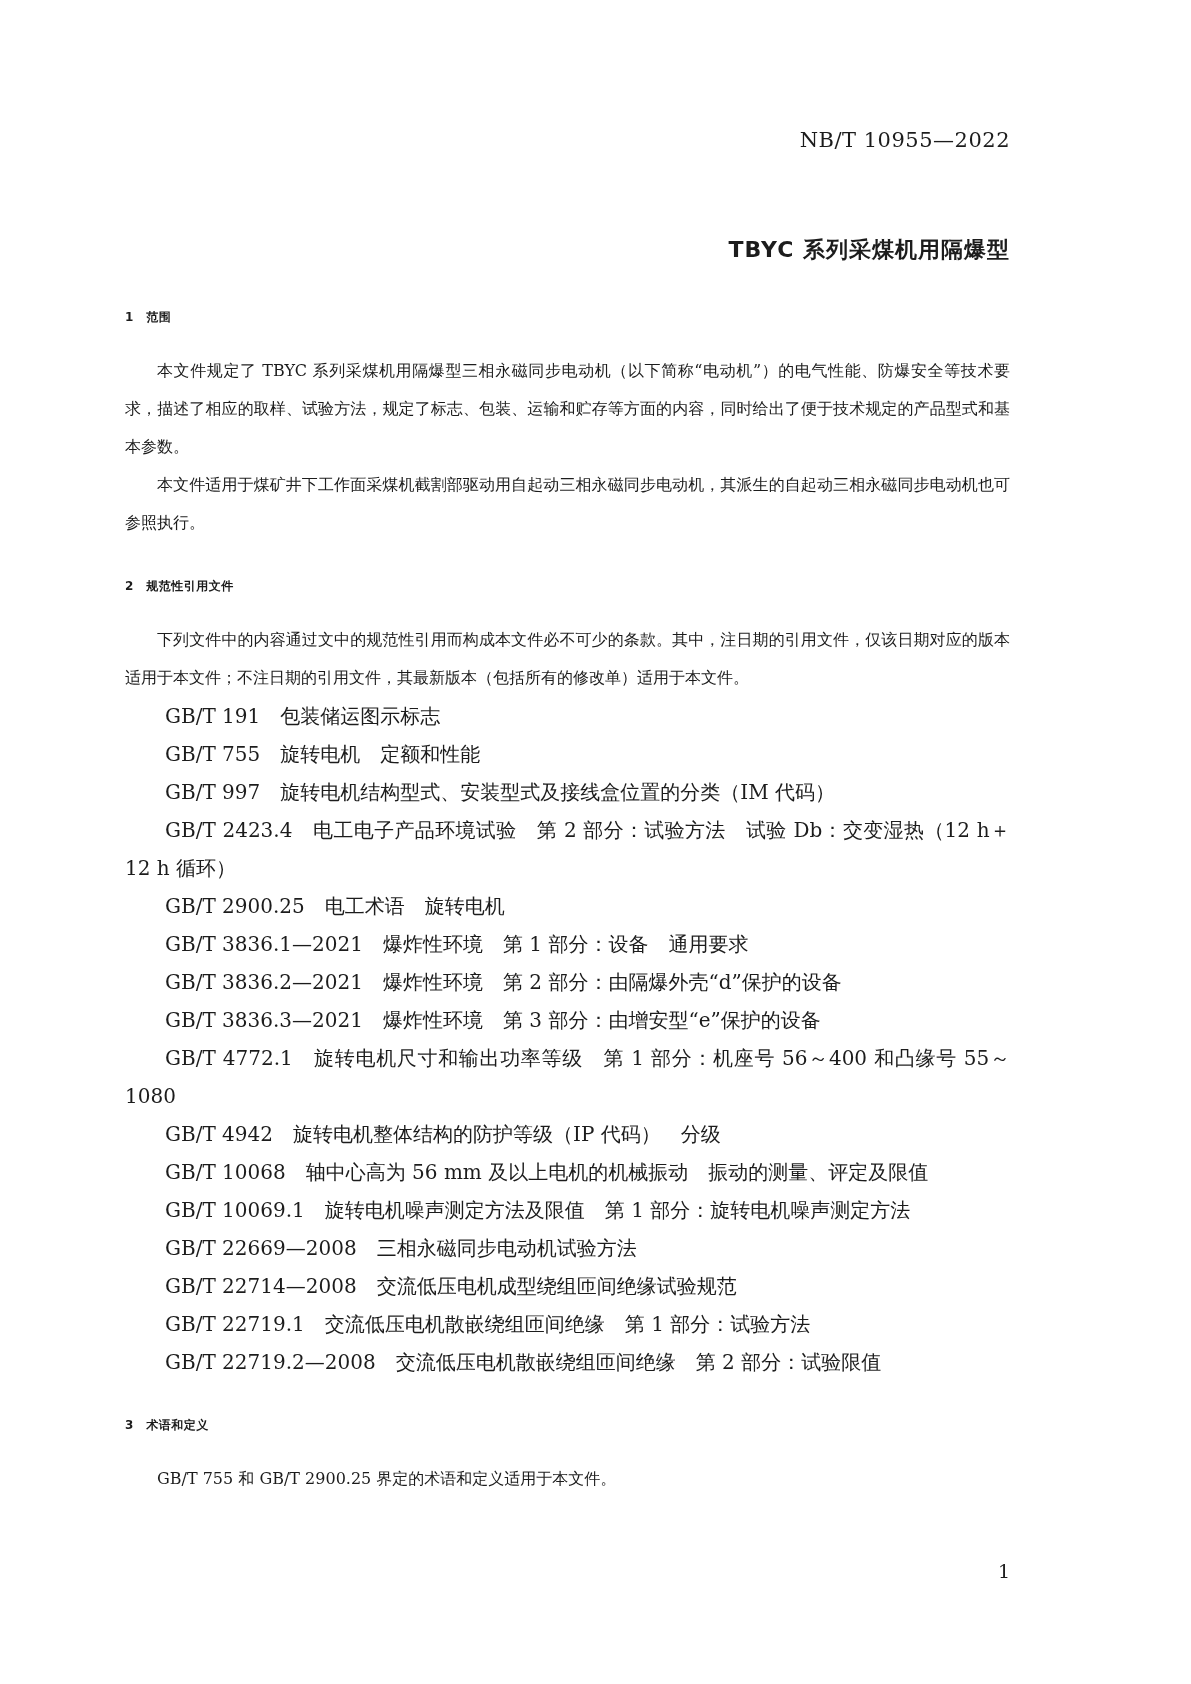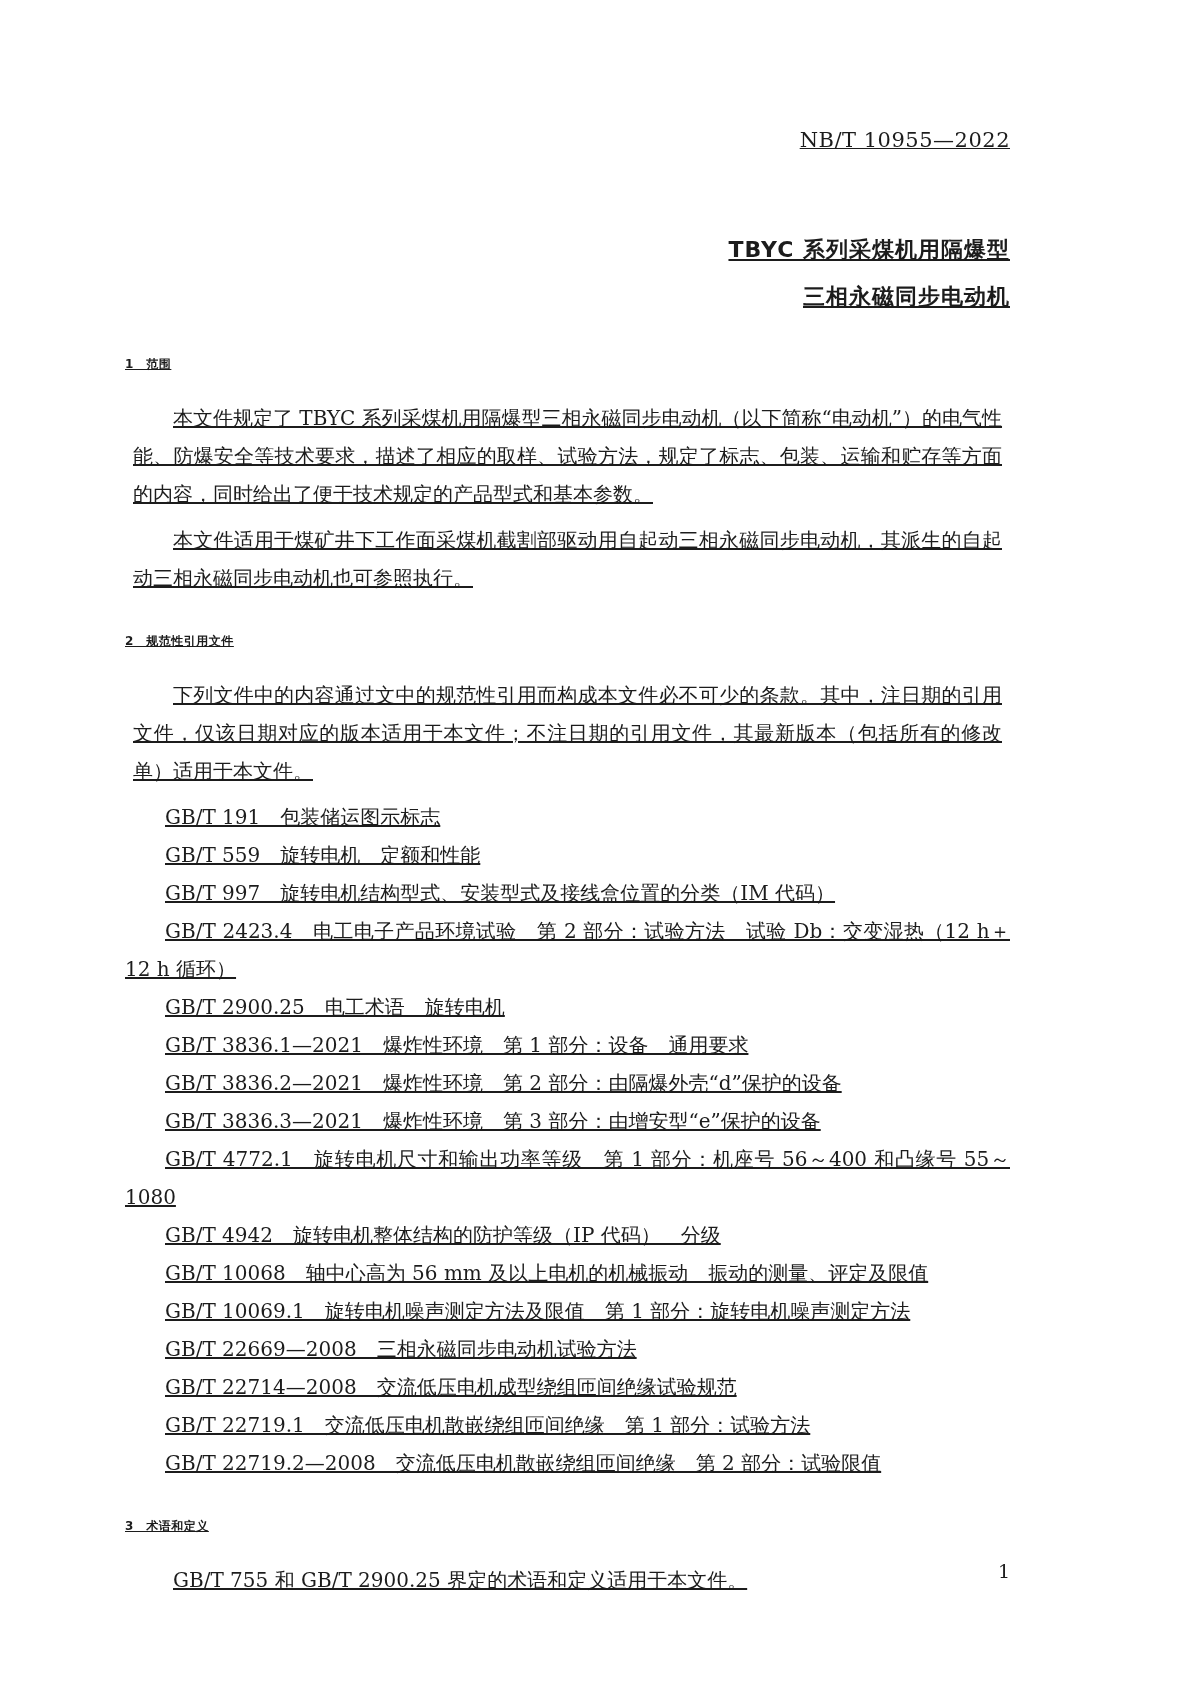--- a/index.html
+++ b/index.html
@@ -12,21 +12,20 @@
     color: #1c1c1c;
   }
   .page {
     position: relative;
     width: 1191px;
     height: 1684px;
     background: #ffffff;
     box-sizing: border-box;
     padding: 128px 181px 0 125px;
     overflow: hidden;
-    text-decoration: underline;
   }
   .page-header {
     text-align: right;
   }
   .doc-code {
     font-size: 21px;
     letter-spacing: 0.5px;
   }
   .doc-title {
     margin: 74px 0 26px 0;
@@ -41,22 +40,22 @@
     display: block;
   }
   .section-heading {
     font-family: "DejaVu Sans", "Liberation Sans", sans-serif;
     font-size: 12px;
     font-weight: bold;
     margin: 36px 0 26px 0;
     letter-spacing: 0.5px;
   }
   p.body {
-    margin: 8px;
-    font-size: 20px;
+    margin: 0;
+    font-size: 16px;
     line-height: 38px;
     text-align: justify;
     text-indent: 2em;
   }
   .refs {
     list-style: none;
     margin: 0;
     padding: 0;
   }
   .refs li {
@@ -76,35 +75,34 @@
 <body>
 
 <div class="page">
 
   <header class="page-header">
     <span class="doc-code">NB/T 10955—2022</span>
   </header>
 
   <h1 class="doc-title">
     <span class="title-line">TBYC 系列采煤机用隔爆型</span>
-    <span class="title-line">三相永磁同步电动机</span>
   </h1>
 
   <section>
     <h2 class="section-heading">1　范围</h2>
     <p class="body">本文件规定了 TBYC 系列采煤机用隔爆型三相永磁同步电动机（以下简称“电动机”）的电气性能、防爆安全等技术要求，描述了相应的取样、试验方法，规定了标志、包装、运输和贮存等方面的内容，同时给出了便于技术规定的产品型式和基本参数。</p>
     <p class="body">本文件适用于煤矿井下工作面采煤机截割部驱动用自起动三相永磁同步电动机，其派生的自起动三相永磁同步电动机也可参照执行。</p>
   </section>
 
   <section>
     <h2 class="section-heading">2　规范性引用文件</h2>
     <p class="body">下列文件中的内容通过文中的规范性引用而构成本文件必不可少的条款。其中，注日期的引用文件，仅该日期对应的版本适用于本文件；不注日期的引用文件，其最新版本（包括所有的修改单）适用于本文件。</p>
     <ul class="refs">
       <li>GB/T 191　包装储运图示标志</li>
-      <li>GB/T 559　旋转电机　定额和性能</li>
+      <li>GB/T 755　旋转电机　定额和性能</li>
       <li>GB/T 997　旋转电机结构型式、安装型式及接线盒位置的分类（IM 代码）</li>
       <li>GB/T 2423.4　电工电子产品环境试验　第 2 部分：试验方法　试验 Db：交变湿热（12 h＋12 h 循环）</li>
       <li>GB/T 2900.25　电工术语　旋转电机</li>
       <li>GB/T 3836.1—2021　爆炸性环境　第 1 部分：设备　通用要求</li>
       <li>GB/T 3836.2—2021　爆炸性环境　第 2 部分：由隔爆外壳“d”保护的设备</li>
       <li>GB/T 3836.3—2021　爆炸性环境　第 3 部分：由增安型“e”保护的设备</li>
       <li>GB/T 4772.1　旋转电机尺寸和输出功率等级　第 1 部分：机座号 56～400 和凸缘号 55～1080</li>
       <li>GB/T 4942　旋转电机整体结构的防护等级（IP 代码）　分级</li>
       <li>GB/T 10068　轴中心高为 56 mm 及以上电机的机械振动　振动的测量、评定及限值</li>
       <li>GB/T 10069.1　旋转电机噪声测定方法及限值　第 1 部分：旋转电机噪声测定方法</li>

